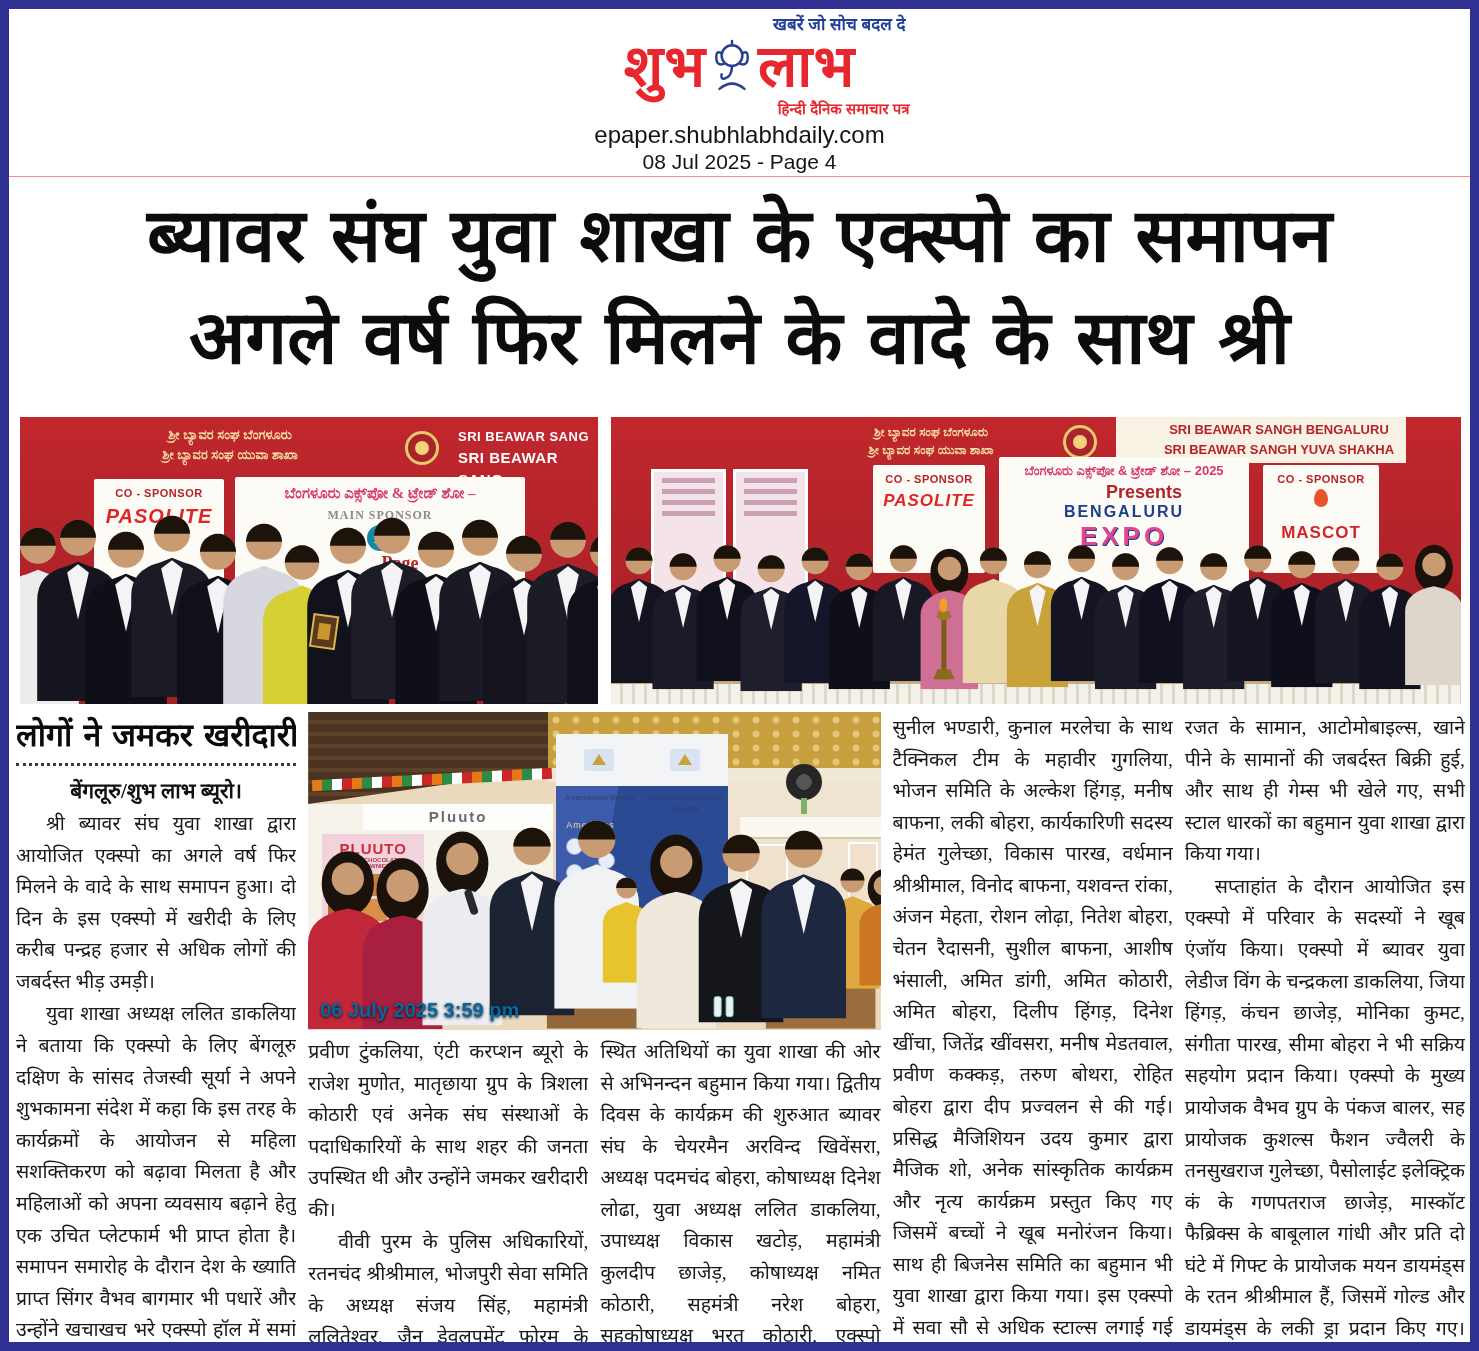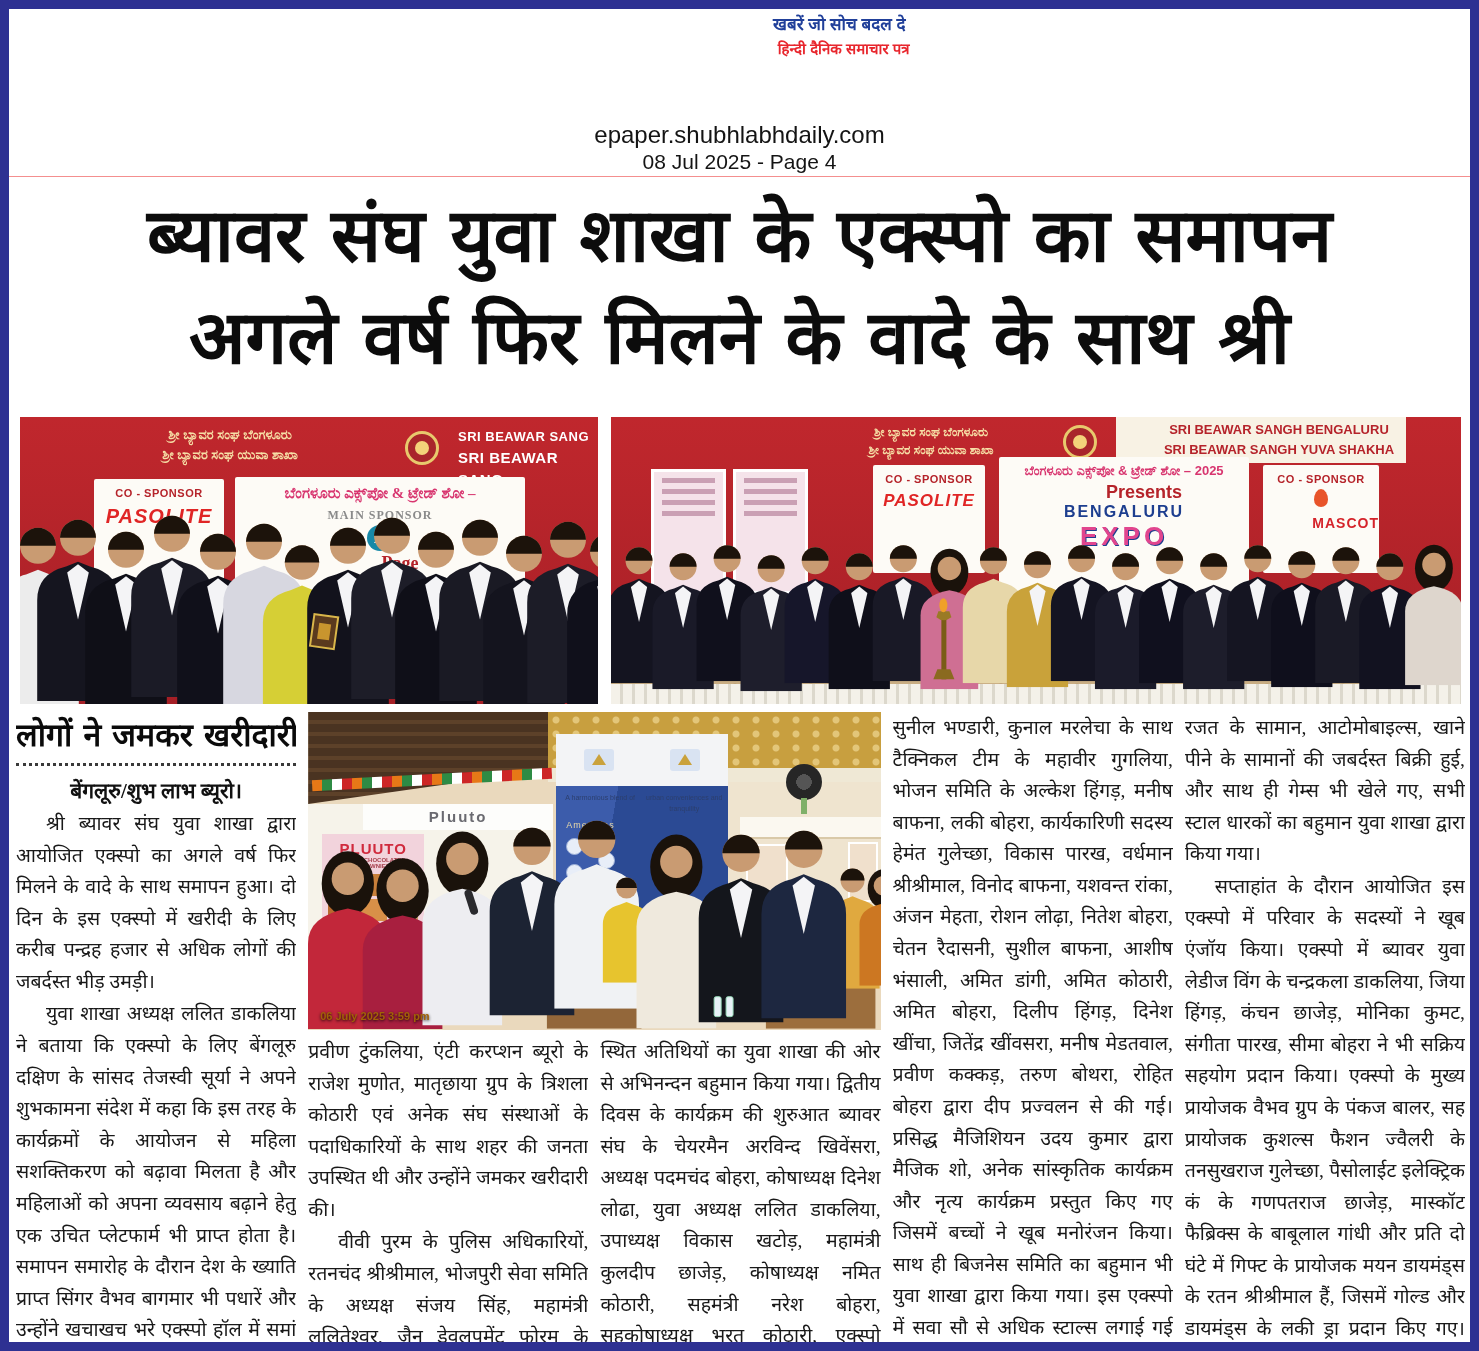--- a/index.html
+++ b/index.html
@@ -38,21 +38,21 @@
   .kn-gold { position:absolute; color:#f6dfa6; font-weight:bold; z-index:2; text-align:center; line-height:1.5; }
   .eng-white { position:absolute; color:#ffffff; font-weight:800; z-index:2; line-height:1.5; letter-spacing:.5px; }
   .eng-red-panel { position:absolute; background:#f8f2e4; color:#b5232a; font-weight:800; z-index:2;
                    text-align:center; line-height:1.5;padding-left:36px; }
   .emblem { position:absolute; width:34px; height:34px; border-radius:50%; background:#a9252b;
             border:3px solid #e8c96d; z-index:2; }
   .emblem:after { content:""; position:absolute; inset:7px; border-radius:50%; background:#f3d27a; }
   .white-panel { position:absolute; background:#fdfbf6; border-radius:2px; z-index:2; text-align:center; }
   .cosponsor-label { color:#b5232a; font-weight:bold; font-size:11px; letter-spacing:.5px; margin-top:8px; }
   .pasolite { color:#e02525; font-weight:800; font-style:italic; font-size:20px; letter-spacing:1px; margin-top:6px; }
-  .mascot { color:#d5232a; font-weight:800; font-size:14px; letter-spacing:1px; margin-top:8px;text-align:right; }
+  .mascot { color:#d5232a; font-weight:800; font-size:17px; letter-spacing:1px; margin-top:16px; }
   .flame-icon { width:14px; height:18px; margin:4px auto 0; background:#e8542a;
                 border-radius:50% 50% 50% 50%/60% 60% 40% 40%; }
   .kn-pink { color:#d8356f; font-weight:800;text-align:center; }
   .main-sponsor { color:#8a8a8a; font-weight:bold; font-size:12px; letter-spacing:1px; }
   .sponsor-logo-circle { width:26px; height:26px; border-radius:50%; background:#1789a8; margin:2px auto;
                          position:relative; }
   .sponsor-logo-circle:after { content:""; position:absolute; left:7px; top:9px; border-left:6px solid transparent;
                          border-right:6px solid transparent; border-bottom:9px solid #fff; }
   .presents { color:#b5232a; font-weight:bold; font-size:18px;padding-left:40px; }
   .bengaluru { color:#1d3e8f; font-weight:800; font-size:16px; letter-spacing:2px; }
@@ -95,21 +95,21 @@
   .mp-amenities { position:absolute; left:258px; top:108px; z-index:3; color:#e8d9a8; font-size:9px; letter-spacing:1px; }
   .mp-icon-dot { position:absolute; width:17px; height:17px; border-radius:50%; background:#e8eef8; z-index:3;
       border:1px solid #9db0d8; }
   .mp-wall-right { position:absolute; left:420px; top:70px; right:0; height:172px; background:#efe4cf; z-index:1; }
   .mp-fan { position:absolute; left:478px; top:52px; width:36px; height:36px; border-radius:50%;
       background:radial-gradient(circle,#555 0 30%,#262626 31%); z-index:2; }
   .mp-fan:after { content:""; position:absolute; left:15px; top:34px; width:6px; height:16px; background:#7fb069; }
   .mp-stall-r { position:absolute; left:432px; top:105px; width:143px; height:22px; background:#fbf8f0; z-index:2;
       border-bottom:2px solid #d9c9a8; }
   .mp-poster-r { position:absolute; z-index:2; background:#f0e0cc; border:2px solid #fff; }
-  .mp-timestamp { position:absolute; left:12px; bottom:8px; z-index:5; color:#a16207; font-weight:bold; font-size:11px;
+  .mp-timestamp { position:absolute; left:12px; bottom:8px; z-index:5; color:#0369a1; font-weight:bold; font-size:20px;
       text-shadow:0 1px 3px rgba(0,0,0,.9); }
 
   
   .article { position:absolute; top:712px; left:16px; right:14px; bottom:13px;
              display:grid; grid-template-columns:repeat(5,1fr); gap:12px; }
   .col { overflow:hidden; }
   .center-block { grid-column:2 / span 2; }
   .center-cols { display:flex; gap:12px; }
   .center-cols .col { flex:1; }
   .body-text p { margin:0 0 1px 0; font-size:19.5px; line-height:1.62; text-align:justify; color:#191919;
@@ -120,20 +120,34 @@
   .byline { text-align:center; font-weight:bold; font-size:21px; color:#111; margin:2px 0 4px 0;
             font-family:"Liberation Serif", serif; }
 </style>
 </head>
 <body>
 
 <div class="frame"></div>
 
 <div class="masthead">
   <div class="tagline">खबरें जो सोच बदल दे</div>
+  <div class="logo-row">
+    <span class="logo-word">शुभ</span>
+    <svg class="logo-ganesha" viewBox="0 0 40 52">
+      <g fill="none" stroke="#2b3f94" stroke-width="2.4" stroke-linecap="round">
+        <circle cx="20" cy="16" r="10"></circle>
+        <path d="M10 14 Q4 10 5 20 Q6 26 12 24"></path>
+        <path d="M30 14 Q36 10 35 20 Q34 26 28 24"></path>
+        <path d="M20 26 Q20 36 13 38 Q9 39 10 34"></path>
+        <path d="M8 48 Q20 38 32 48"></path>
+        <path d="M20 6 L20 2"></path>
+      </g>
+    </svg>
+    <span class="logo-word">लाभ</span>
+  </div>
   <div class="masthead-sub">हिन्दी दैनिक समाचार पत्र</div>
 </div>
 <div class="site-url">epaper.shubhlabhdaily.com</div>
 <div class="date-line">08 Jul 2025 - Page 4</div>
 <div class="red-rule"></div>
 
 <div class="headline">
   <div>ब्यावर संघ युवा शाखा के एक्स्पो का समापन</div>
   <div>अगले वर्ष फिर मिलने के वादे के साथ श्री</div>
 </div>

